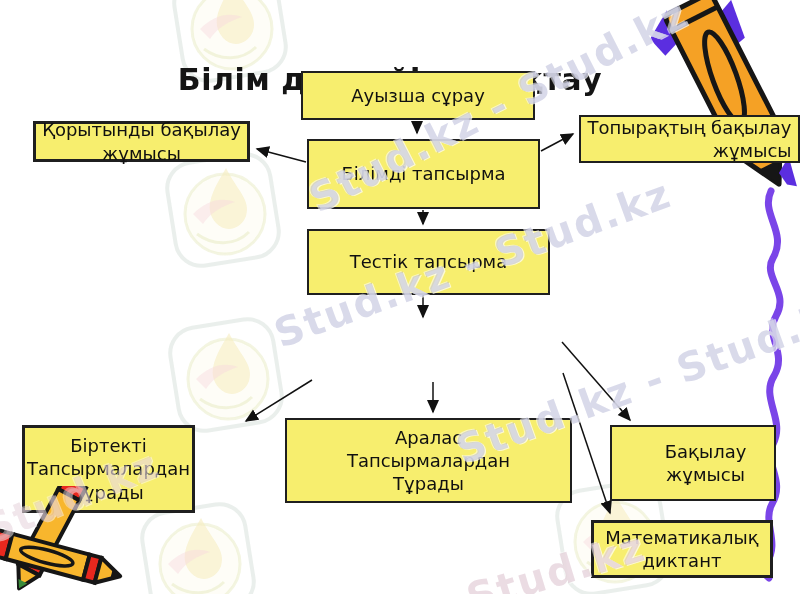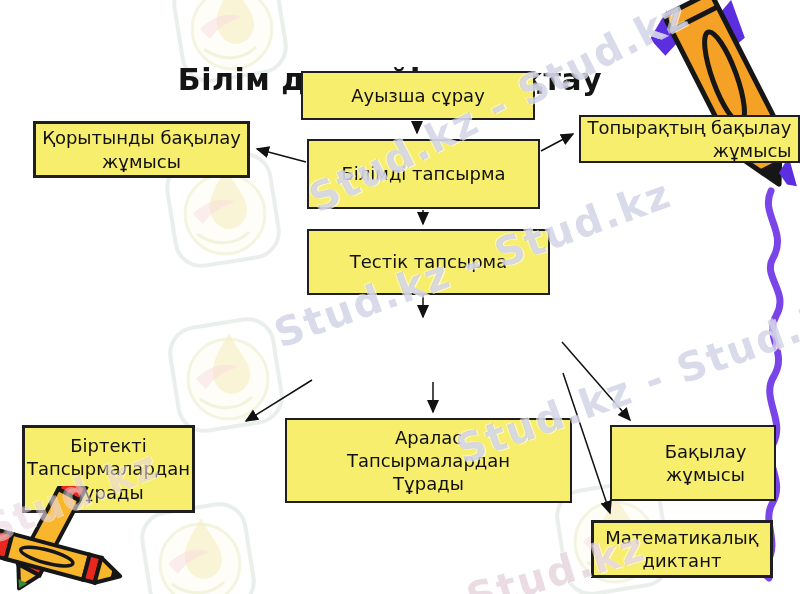--- a/index.html
+++ b/index.html
@@ -10,21 +10,21 @@
   
   .title{position:absolute;left:150px;top:30px;width:480px;text-align:center;
          font-size:30px;font-weight:bold;color:#141414;letter-spacing:.5px;z-index:6;margin-top:32px;}
 
   
   .node{position:absolute;box-sizing:border-box;background:var(--node_fill,#F7EE6E);
         border:2px solid var(--node_border,#1F1F1F);display:flex;align-items:center;
         justify-content:center;text-align:center;font-size:18px;font-weight:normal;
         color:#101010;line-height:1.28;white-space:pre-line;z-index:10;padding:1px 3px;}
   #node-auyzsha   {left:301px;top:71px; width:234px;height:49px;}
-  #node-korytyndy {left:33px; top:121px;width:217px;height:57px;border-width:3px;}
+  #node-korytyndy {left:33px; top:121px;width:217px;height:41px;border-width:3px;}
   #node-topyrak   {left:579px;top:115px;width:221px;height:48px;text-align:right;}
   #node-bilimdi   {left:307px;top:139px;width:233px;height:70px;}
   #node-testik    {left:307px;top:229px;width:243px;height:66px;}
   #node-zhazbasha {left:313px;top:323px;width:249px;height:58px;}
   #node-birtekti  {left:22px; top:425px;width:173px;height:88px;border-width:3px;}
   #node-aralas    {left:285px;top:418px;width:287px;height:85px;text-align:center;}
   #node-bakylau   {left:610px;top:425px;width:166px;height:76px;padding-left:28px;}
   #node-matematik {left:564px;top:520px;width:182px;height:58px;border-width:3px;margin-left:27px;}
 
   

